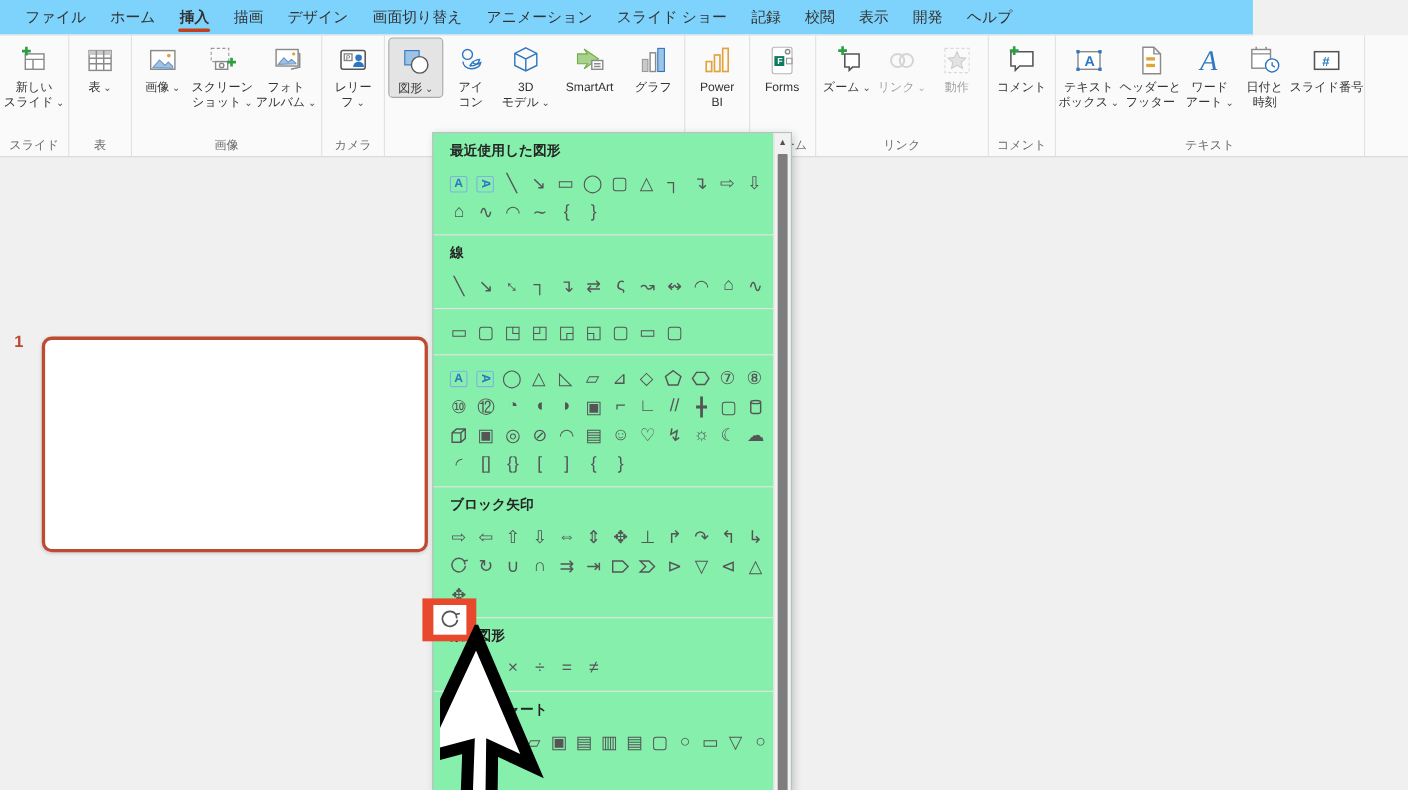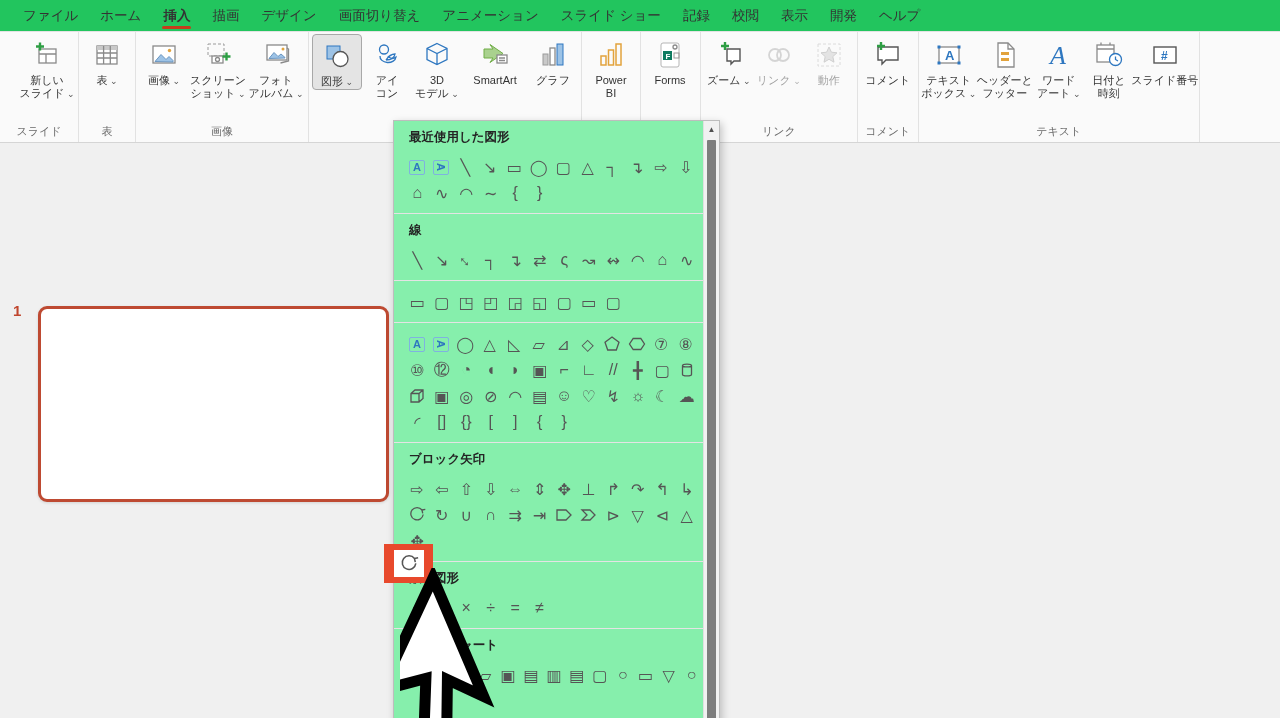--- a/index.html
+++ b/index.html
@@ -1,21 +1,21 @@
 <!DOCTYPE html>
 <html style="--accent: #c43e1c;"><head>
 <meta charset="utf-8">
 <style>
   * { margin:0; padding:0; box-sizing:border-box; }
   html,body { width:1280px; height:718px; overflow:hidden;
     font-family:"Liberation Sans","DejaVu Sans",sans-serif; background:#f0f0f0; }
 
   
-  .menubar { position:absolute; left:0; top:0; width:1280px; height:32px;
-    background:#22c55e; border-bottom:1px solid #e3e3e3; display:flex;
+  .menubar { position:absolute; left:0; top:0; width:1139px; height:32px;
+    background:#7dd3fc; border-bottom:1px solid #e3e3e3; display:flex;
     align-items:stretch; padding-left:12px; z-index:5; }
   .mtab { font-size:13.5px; color:#333; padding:0 11px; display:flex;
     align-items:center; position:relative; cursor:default; white-space:nowrap; }
   .mtab.active { font-weight:bold; }
   .mtab.active::after { content:""; position:absolute; left:10px; right:10px;
     bottom:2px; height:3px; background:var(--accent,#c43e1c); border-radius:2px; }
 
   
   .ribbon { position:absolute; left:0; top:32px; width:1280px; height:111px;
     background:#fafafa; border-bottom:1px solid #d5d5d5; display:flex;
@@ -96,21 +96,21 @@
     <div class="mtab">記録</div>
     <div class="mtab">校閲</div>
     <div class="mtab">表示</div>
     <div class="mtab">開発</div>
     <div class="mtab">ヘルプ</div>
   </nav>
 
 <div class="ribbon" id="ribbon">
     <div class="rgroup">
       <div class="rbuttons">
-        <div class="rbtn" style="width: 56px; margin-left: 16px;">
+        <div class="rbtn" style="width: 56px;">
           <div class="ricon">
             <svg width="30" height="30" viewBox="0 0 30 30">
               <rect x="7" y="9" width="17" height="14" fill="#fff" stroke="#8a8a8a" stroke-width="1.3"></rect>
               <path d="M7 14 h17 M14 14 v9" fill="none" stroke="#8a8a8a" stroke-width="1.3"></path>
               <path d="M8 2.5 v8 M4 6.5 h8" stroke="#2e9e44" stroke-width="2.4" fill="none"></path>
             </svg>
           </div>
           <div class="rlabel">新しい
 スライド<span class="chev"> ⌄</span></div>
         </div>
@@ -163,20 +163,38 @@
               <path d="M8 18.5 l5-6 4 4 3-2.5 4 3.5 v0.5 z" fill="#9dc3e6" stroke="#6b96c1"></path>
               <circle cx="22" cy="9" r="1.5" fill="#e2a33d"></circle>
               <path d="M26 8 l1.5 1 v12 l-8 2" fill="none" stroke="#8a8a8a" stroke-width="1.3"></path>
             </svg>
           </div>
           <div class="rlabel">フォト
 アルバム<span class="chev"> ⌄</span></div>
         </div>
       </div>
       <div class="glabel">画像</div>
+    </div>
+    <div class="rgroup">
+      <div class="rbuttons">
+        <div class="rbtn">
+          <div class="ricon">
+            <svg width="30" height="30" viewBox="0 0 30 30">
+              <rect x="4" y="6" width="22" height="17" rx="2" fill="#fff" stroke="#555" stroke-width="1.4"></rect>
+              <rect x="7" y="9" width="7" height="6" fill="#fff" stroke="#8a8a8a" stroke-width="1.3"></rect>
+              <text x="8.5" y="14.2" font-size="6" fill="#555">P</text>
+              <circle cx="20" cy="12.5" r="3" fill="#2e77c0"></circle>
+              <path d="M15 21 a5 5 0 0 1 10 0 z" fill="#2e77c0"></path>
+            </svg>
+          </div>
+          <div class="rlabel">レリー
+フ<span class="chev"> ⌄</span></div>
+        </div>
+      </div>
+      <div class="glabel">カメラ</div>
     </div>
     <div class="rgroup">
       <div class="rbuttons">
         <div class="rbtn selected">
           <div class="ricon">
             <svg width="30" height="30" viewBox="0 0 30 30">
               <rect x="5" y="5" width="13" height="13" fill="#9dc3e6" stroke="#2e77c0"></rect>
               <circle cx="18.5" cy="18" r="7.5" fill="#fff" stroke="#555" stroke-width="1.3"></circle>
             </svg>
           </div>

